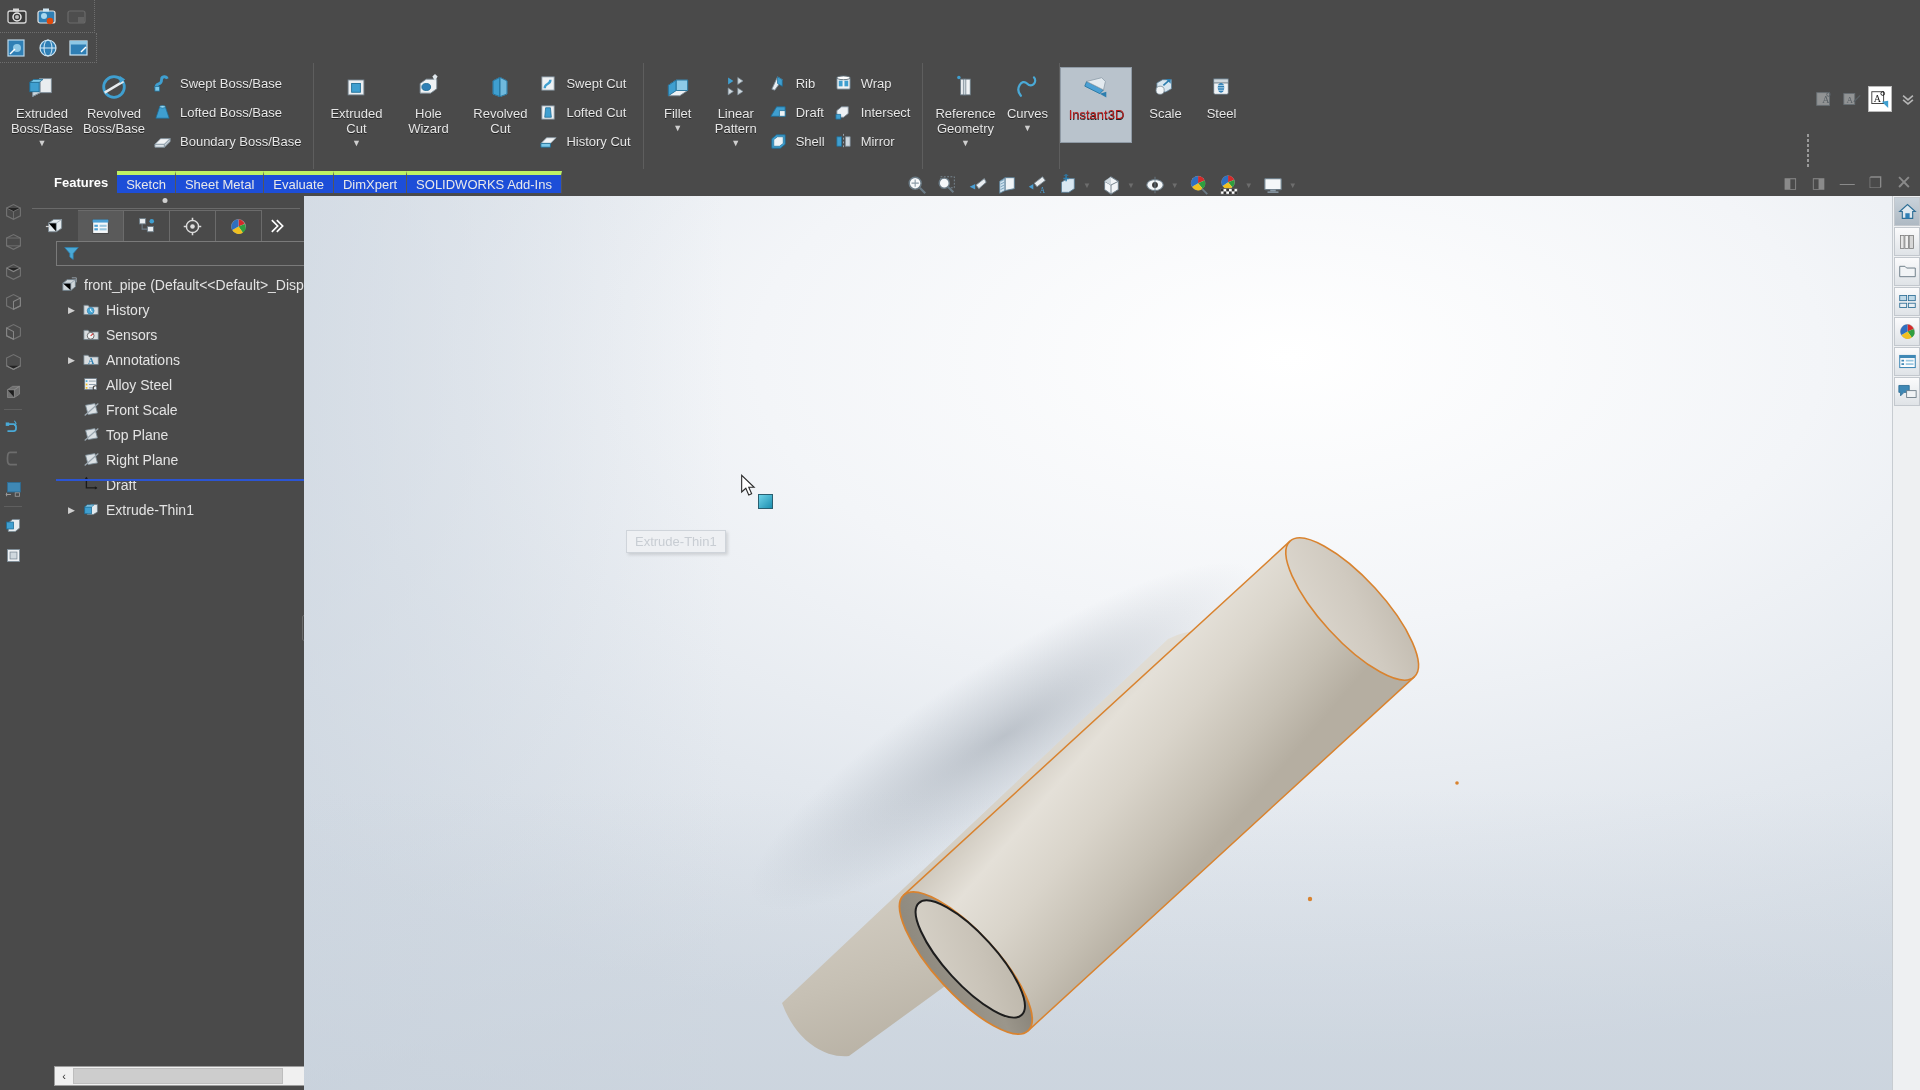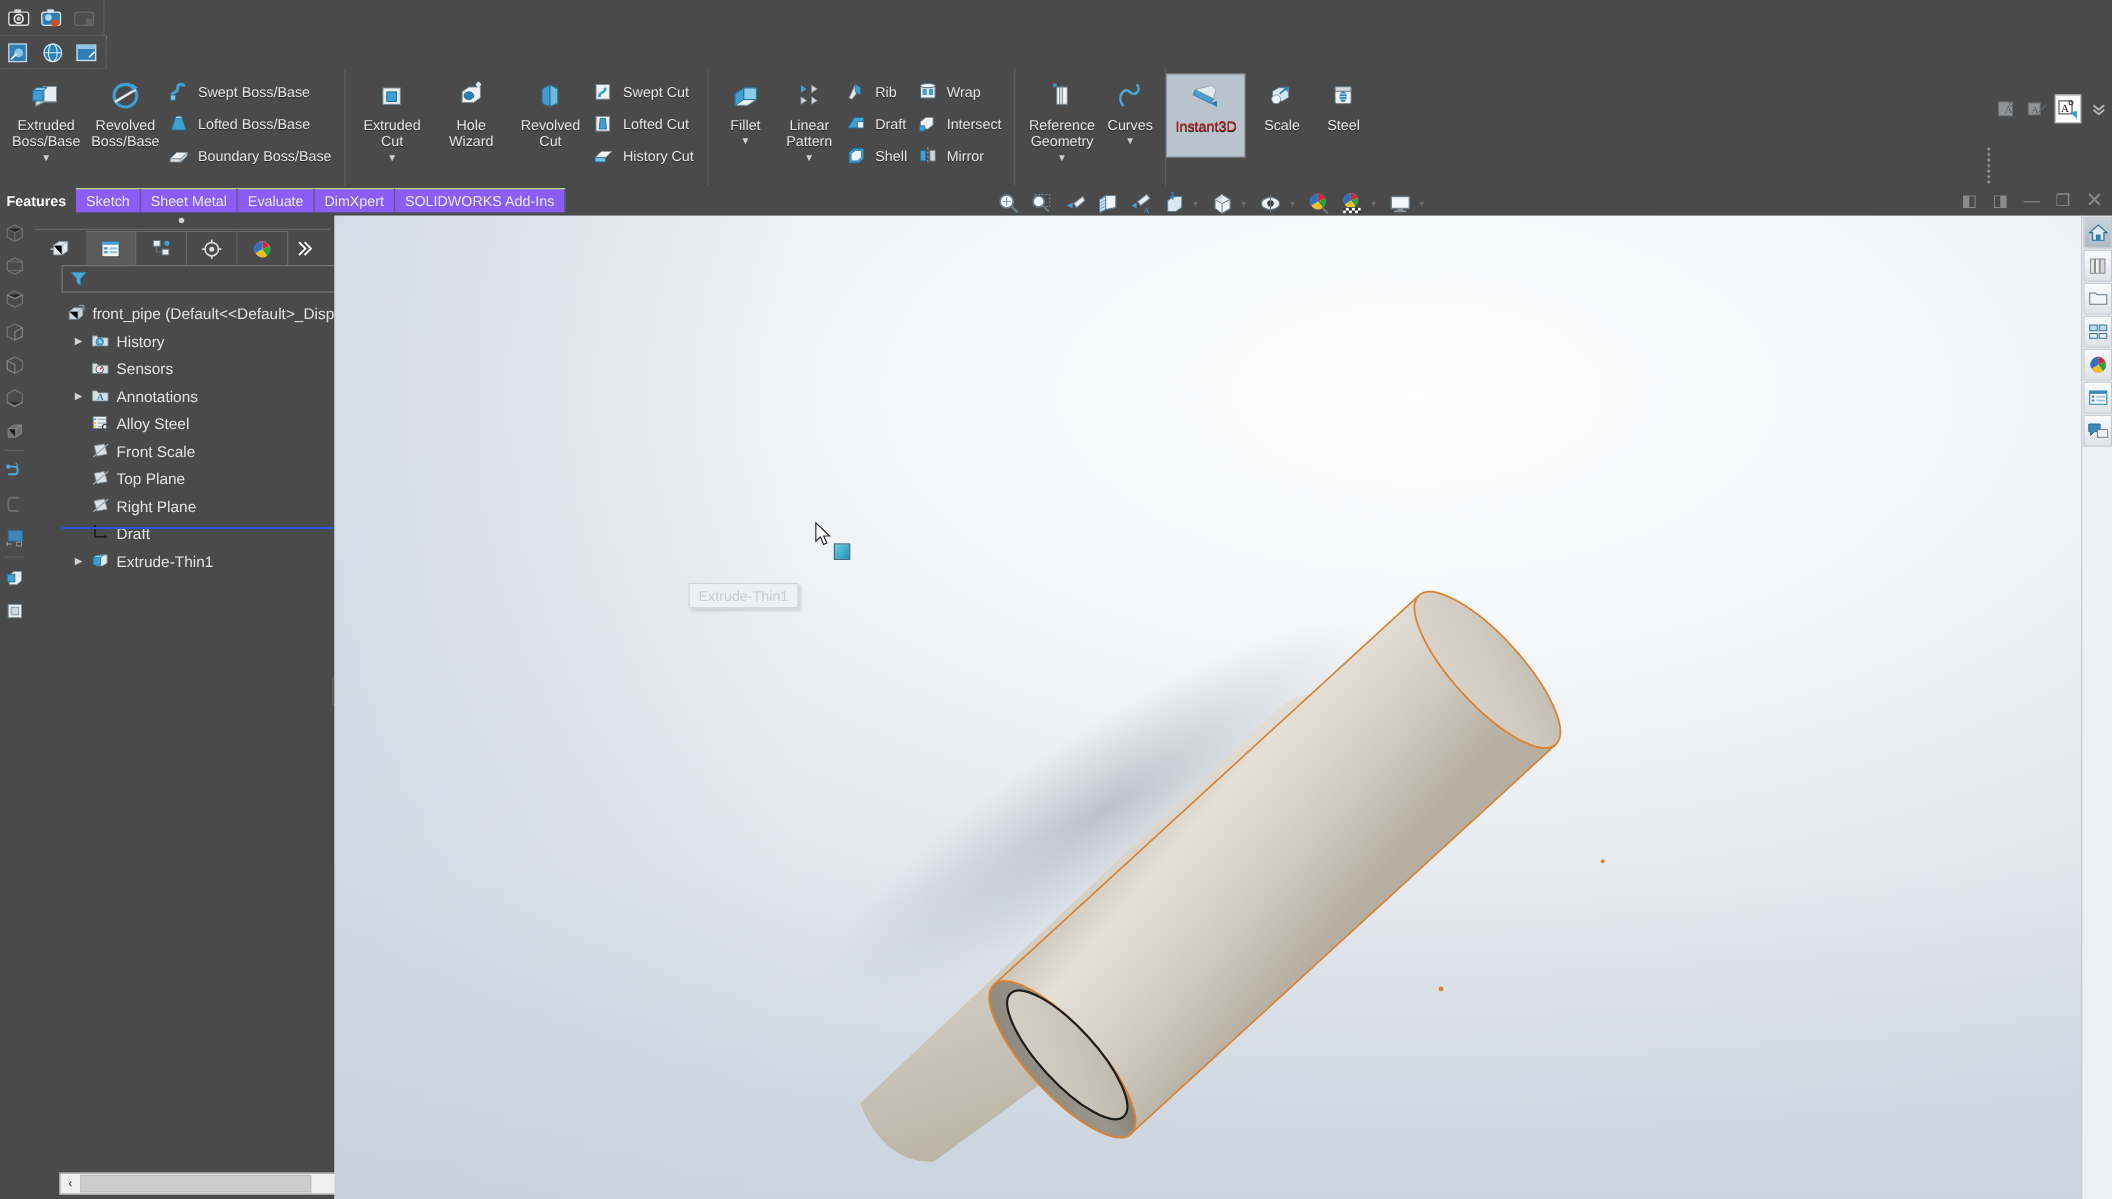--- a/index.html
+++ b/index.html
@@ -84,26 +84,26 @@
     position: absolute; left: 6px; top: 70px; width: 4px; height: 34px;
     background-image: radial-gradient(#9a9a9a 40%, transparent 42%);
     background-size: 4px 5px;
   }
   .annbtn { width: 26px; height: 26px; display: flex; align-items: center; justify-content: center; }
   .annbtn.active { background: #ffffff; border: 1px solid #b9b9b9; }
 
   
   .tabstrip {
     position: absolute; left: 0; top: 169px; width: 1780px; height: 24px;
-    background: #4a4a4a; display: flex; align-items: flex-end;
+    background: #4a4a4a; display: flex; align-items: flex-end; padding-left: 48px;
   }
   .tab {
     height: 22px; display: flex; align-items: center; padding: 0 9px;
-    color: #e9e9e9; font-size: 13px; background: #8b5cf6;
-    border-right: 1px solid #565656; border-top: 1px solid #bef264;
+    color: #e9e9e9; font-size: 13px; background: #1d4ed8;
+    border-right: 1px solid #565656; border-top: 4px solid #bef264;
     cursor: default;
   }
   .tab.active {
     background: #4a4a4a; color: #ffffff; font-weight: bold;
     border-top: none; border-right: none; padding-left: 6px;
   }
   .winbtns {
     position: absolute; right: 8px; top: 170px; height: 24px;
     display: flex; align-items: center; gap: 14px;
   }

